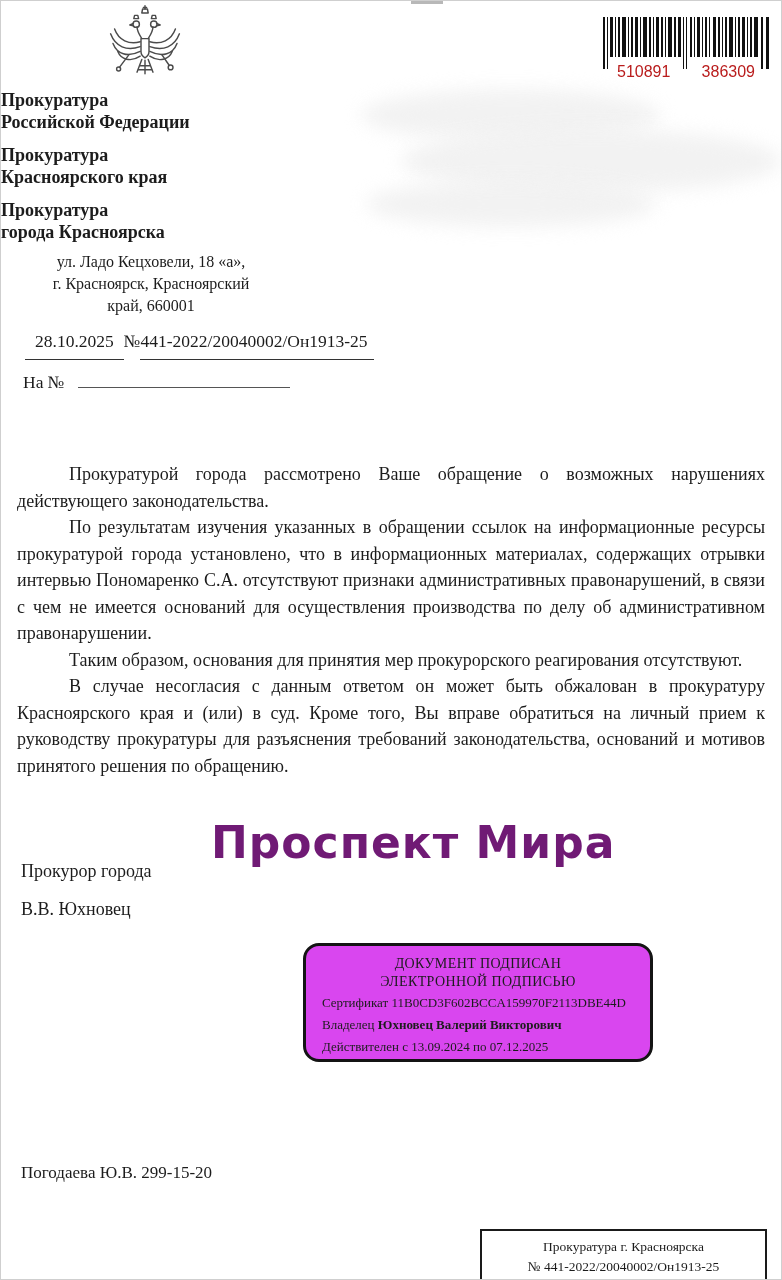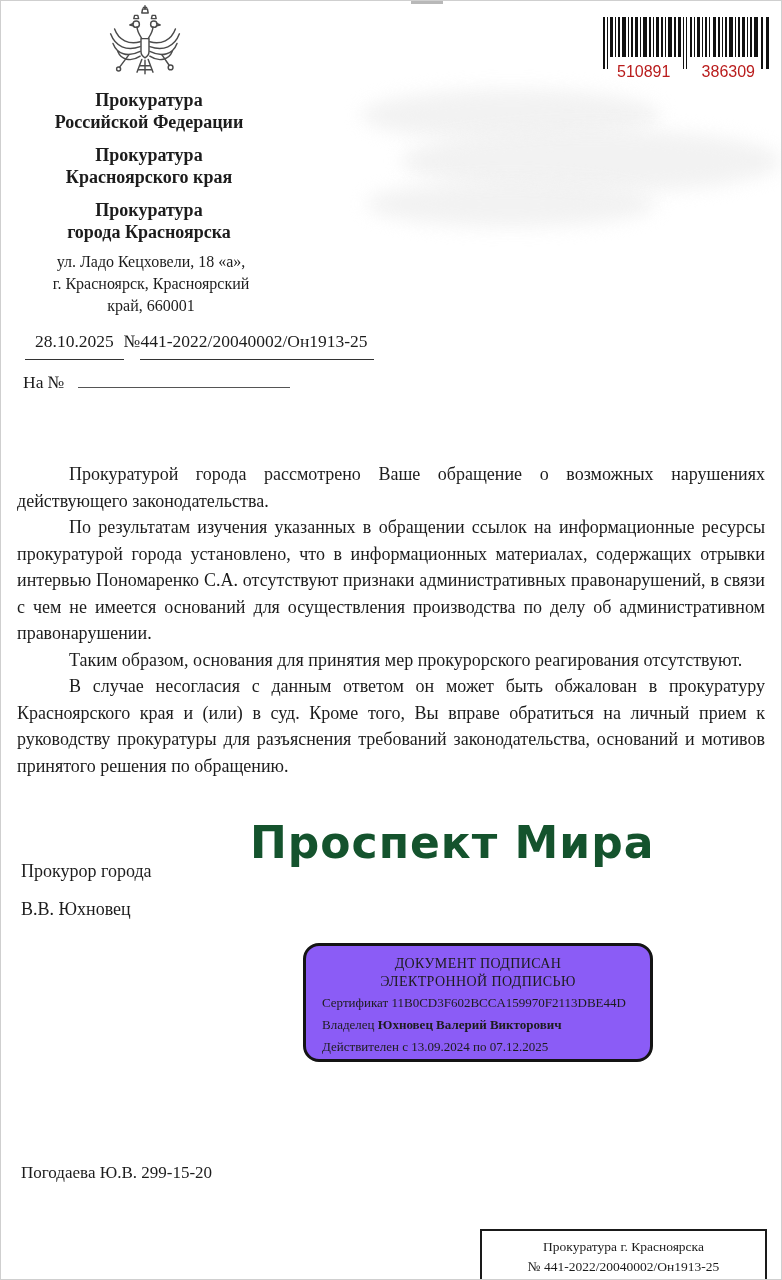--- a/index.html
+++ b/index.html
@@ -12,21 +12,21 @@
     box-sizing:border-box;
     font-family:"Liberation Serif", serif;
     color:#1c1c1c;
     overflow:hidden;
   }
   .pre{white-space:pre-line;}
   .abs{position:absolute;}
 
   
   .emblem{left:104px;top:4px;width:80px;height:80px;}
-  .org-col{left:0;top:88px;width:296px;text-align:center;}
+  .org-col{left:0;top:88px;width:296px;text-align:left;}
   .org-block{font-weight:bold;font-size:18px;line-height:22px;margin-bottom:11px;}
   .address{left:0;top:250px;width:300px;text-align:center;font-size:16px;line-height:22px;}
 
   
   .smudge{background:#f0f0f0;border-radius:50%;filter:blur(9px);opacity:.85;}
   .edge-mark{left:410px;top:0;width:32px;height:3px;background:#9a9a9a;opacity:.7;}
 
   
   .barcode{left:600px;top:16px;width:172px;height:64px;}
   .barcode svg{display:block;}
@@ -59,21 +59,21 @@
   }
 
   
   .sig1{left:20px;top:860px;font-size:18px;}
   .sig-row{left:20px;top:898px;width:738px;display:flex;justify-content:space-between;font-size:18px;}
 
   
   .stamp{
     left:302px;top:942px;width:350px;height:119px;
     border:3px solid #141414;border-radius:16px;
-    box-sizing:border-box;background:#8b5cf6;
+    box-sizing:border-box;background:#d946ef;
   }
   .stamp-title{margin-top:9px;text-align:center;font-size:14px;line-height:18px;letter-spacing:.4px;}
   .stamp-detail{margin:2px 0 0 16px;font-size:13px;line-height:20px;}
   .stamp-detail .bold{font-weight:bold;}
 
   
   .executor{left:20px;top:1162px;font-size:17px;}
   .registry-box{
     left:479px;top:1228px;width:287px;height:54px;
     border:2.5px solid #1a1a1a;box-sizing:border-box;
@@ -194,21 +194,21 @@
     <span>На №</span><span class="reply-blank"></span>
   </div>
 
   <div class="abs body-text">
     <p>Прокуратурой города рассмотрено Ваше обращение о возможных нарушениях действующего законодательства.</p>
     <p>По результатам изучения указанных в обращении ссылок на информационные ресурсы прокуратурой города установлено, что в информационных материалах, содержащих отрывки интервью Пономаренко С.А. отсутствуют признаки административных правонарушений, в связи с чем не имеется оснований для осуществления производства по делу об административном правонарушении.</p>
     <p>Таким образом, основания для принятия мер прокурорского реагирования отсутствуют.</p>
     <p>В случае несогласия с данным ответом он может быть обжалован в прокуратуру Красноярского края и (или) в суд. Кроме того, Вы вправе обратиться на личный прием к руководству прокуратуры для разъяснения требований законодательства, оснований и мотивов принятого решения по обращению.</p>
   </div>
 
-  <div class="abs watermark" id="watermark" style="color: #14532d; margin-left: 39px;">Проспект Мира</div>
+  <div class="abs watermark" id="watermark" style="color: #701a75;">Проспект Мира</div>
 
   <div class="abs sig1">Прокурор города</div>
   <div class="abs sig-row">
     <span>В.В. Юхновец</span>
   </div>
 
   <div class="abs stamp">
     <div class="stamp-title pre">ДОКУМЕНТ ПОДПИСАН
 ЭЛЕКТРОННОЙ ПОДПИСЬЮ</div>
     <div class="stamp-detail">

